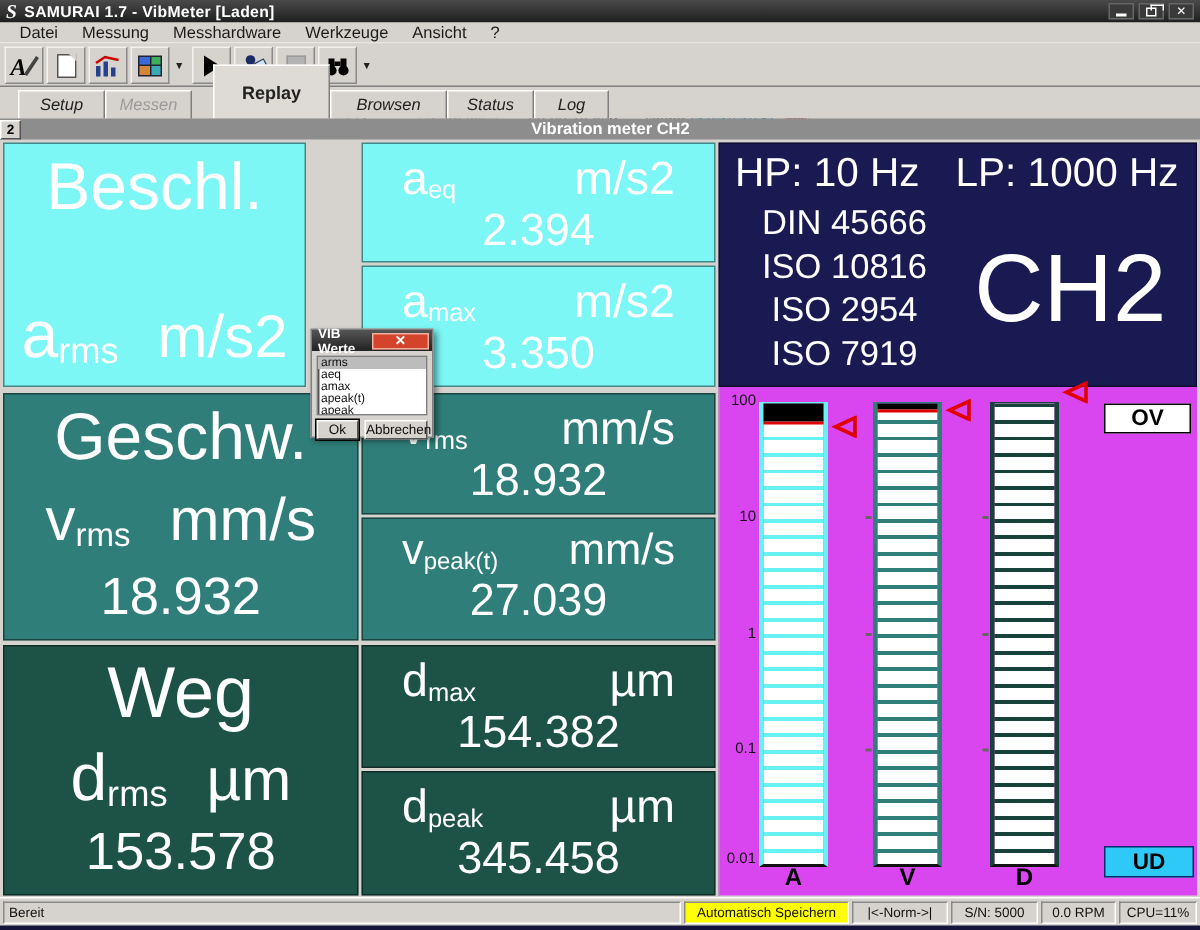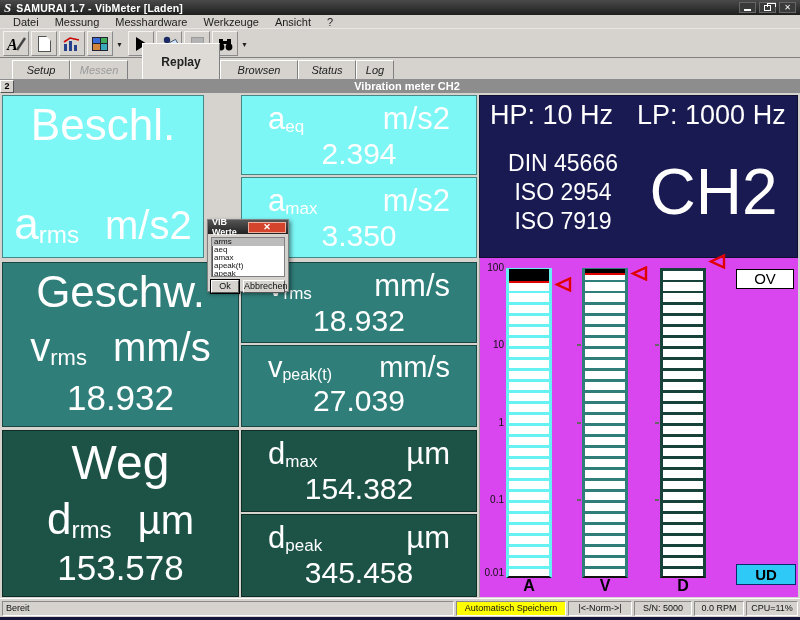--- a/index.html
+++ b/index.html
@@ -78,21 +78,21 @@
   .sl{position:absolute;font-size:10px;color:#111;width:24px;text-align:right;}
   .bar-wrap{position:absolute;top:10px;width:46px;height:310px;}
   .bw0{left:26px;} .bw1{left:102px;} .bw2{left:180px;}
   .bar{position:absolute;left:0;top:0;width:100%;height:100%;border-left:3px solid var(--bc);border-right:3px solid var(--bc);border-top:1px solid var(--bc);border-bottom:2px solid #111;background:repeating-linear-gradient(to bottom,var(--bc) 0 2.5px,#fff 2.5px 11px);}
   .bar-cap{position:absolute;left:0;top:0;width:100%;background:#000;}
   .bar-red{position:absolute;left:0;width:100%;height:2px;background:#e00000;}
   .tri{position:absolute;right:-20px;width:18px;height:15px;}
   .bar-label{position:absolute;top:319px;width:46px;text-align:center;font-size:16px;font-weight:bold;color:#000;}
   .bl0{left:26px;} .bl1{left:102px;} .bl2{left:180px;}
   .btick{position:absolute;width:4px;height:2px;background:#666;}
-  .ov-btn{position:absolute;left:256px;top:11px;width:58px;height:20px;background:#fff;border:1px solid #000;font-size:15px;font-weight:normal;text-align:center;line-height:18px;color:#000;}
+  .ov-btn{position:absolute;left:256px;top:11px;width:58px;height:20px;background:#fff;border:1px solid #000;font-size:15px;font-weight:bold;text-align:center;line-height:18px;color:#000;}
   .ud-btn{position:absolute;left:256px;top:306px;width:60px;height:21px;background:#2fc9f7;border:1px solid #0a2a6a;font-size:15px;font-weight:bold;text-align:center;line-height:19px;color:#000;}
 
   
   .dialog{position:absolute;left:207px;top:219px;width:82px;height:73px;background:#d6d3ce;border:1px solid #808080;box-shadow:2px 2px 4px rgba(0,0,0,.45);z-index:20;}
   .dlg-title{height:14px;background:linear-gradient(#555,#222);display:flex;align-items:center;padding:0 2px 0 4px;}
   .dlg-title span{color:#fff;font-size:9px;font-weight:bold;flex:1;}
   .dlg-x{width:12px;height:11px;background:#d4442c;border:1px solid #f0b0a0;color:#fff;font-size:8px;line-height:9px;text-align:center;}
   .dlg-list{margin:3px;height:40px;background:#fff;border:1px solid #808080;box-shadow:inset 1px 1px 0 #555;font-size:8px;line-height:8px;overflow:hidden;}
   .dlg-item{padding:0 2px;color:#111;}
   .dlg-item.sel{background:#bcbcbc;}
@@ -210,21 +210,21 @@
   <div class="mbox m1" style="left:522px;top:31px">M1</div>
   <div class="mbox m2" style="left:522px;top:45px">M2</div>
 </div>
 
 <div class="tabbar">
   <div class="tab" style="width:58px">Setup</div>
   <div class="tab disabled" style="width:58px">Messen</div>
   <div class="tab active" style="width:78px">Replay</div>
   <div class="tab" style="width:78px">Browsen</div>
   <div class="tab" style="width:58px">Status</div>
-  <div class="tab" style="width:38px">Log</div>
+  <div class="tab" style="width:50px">Log</div>
 </div>
 
 <div class="pheader">
   <div class="idxbtn">2</div>
   <div class="ptitle">Vibration meter CH2</div>
 </div>
 
 <div class="panel p-main bg-cyan" style="left:2px;top:95px;width:202px;height:163px">
   <div class="p-title">Beschl.</div>
   <div class="p-sym">
@@ -248,20 +248,21 @@
 </div>
 
 <div class="panel filterp" style="left:479px;top:95px;width:319px;height:163px">
   <div class="f-top">
     <span>HP: 10 Hz</span>
     <span>LP: 1000 Hz</span>
   </div>
   <div class="f-body">
     <div class="f-stds">
       <div>DIN 45666</div>
+      <div>ISO 10816</div>
       <div>ISO 2954</div>
       <div>ISO 7919</div>
     </div>
     <div class="f-ch">CH2</div>
   </div>
 </div>
 
 <div class="panel p-main bg-teal" style="left:2px;top:262px;width:237px;height:165px">
   <div class="p-title">Geschw.</div>
   <div class="p-sym" style="font-size:40px">

